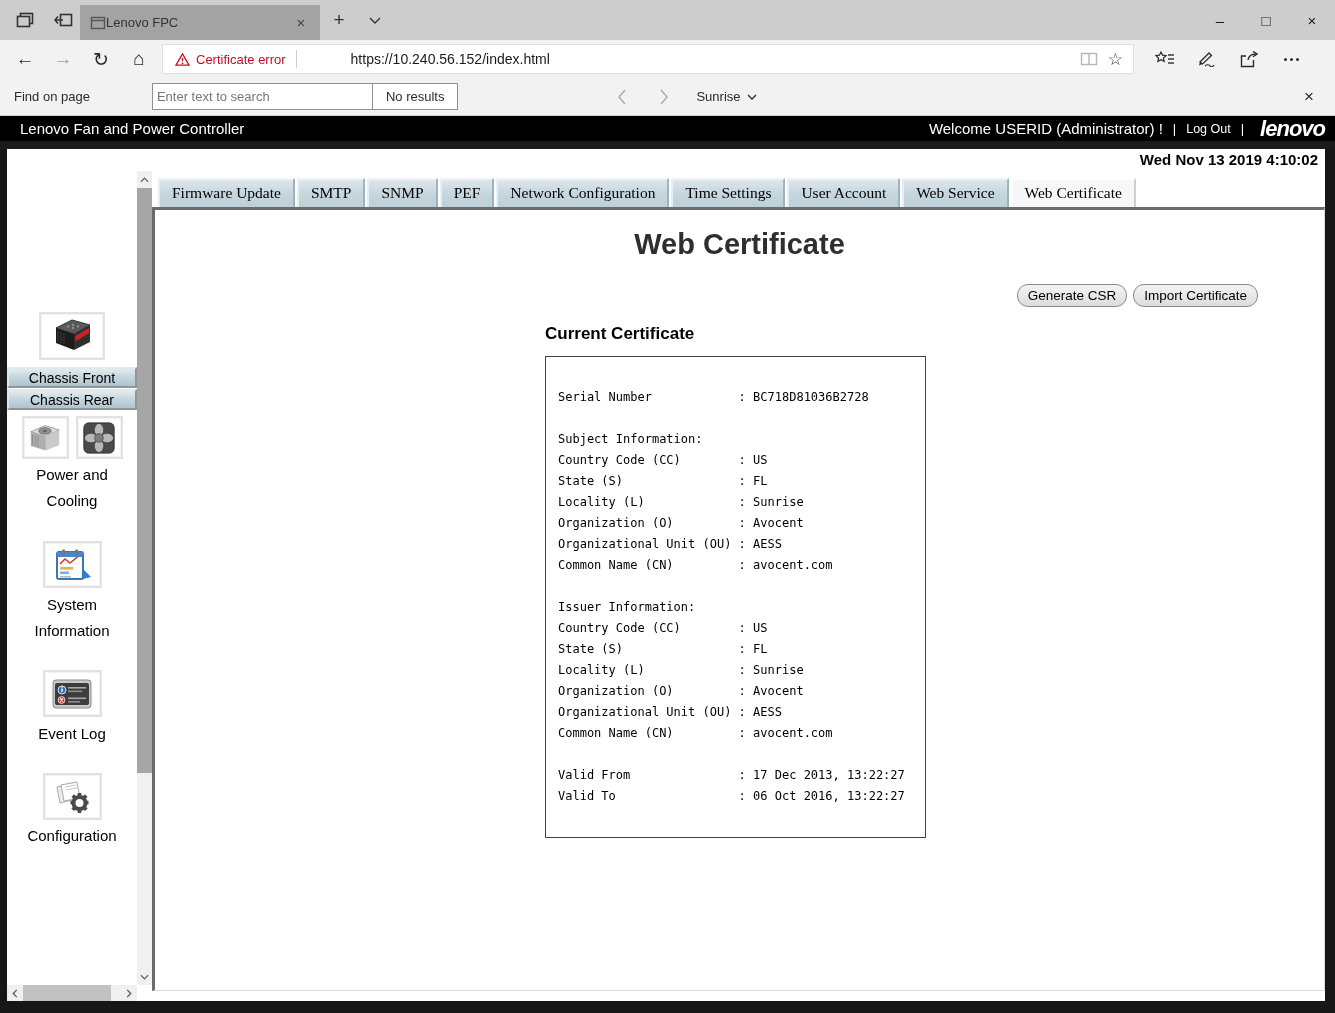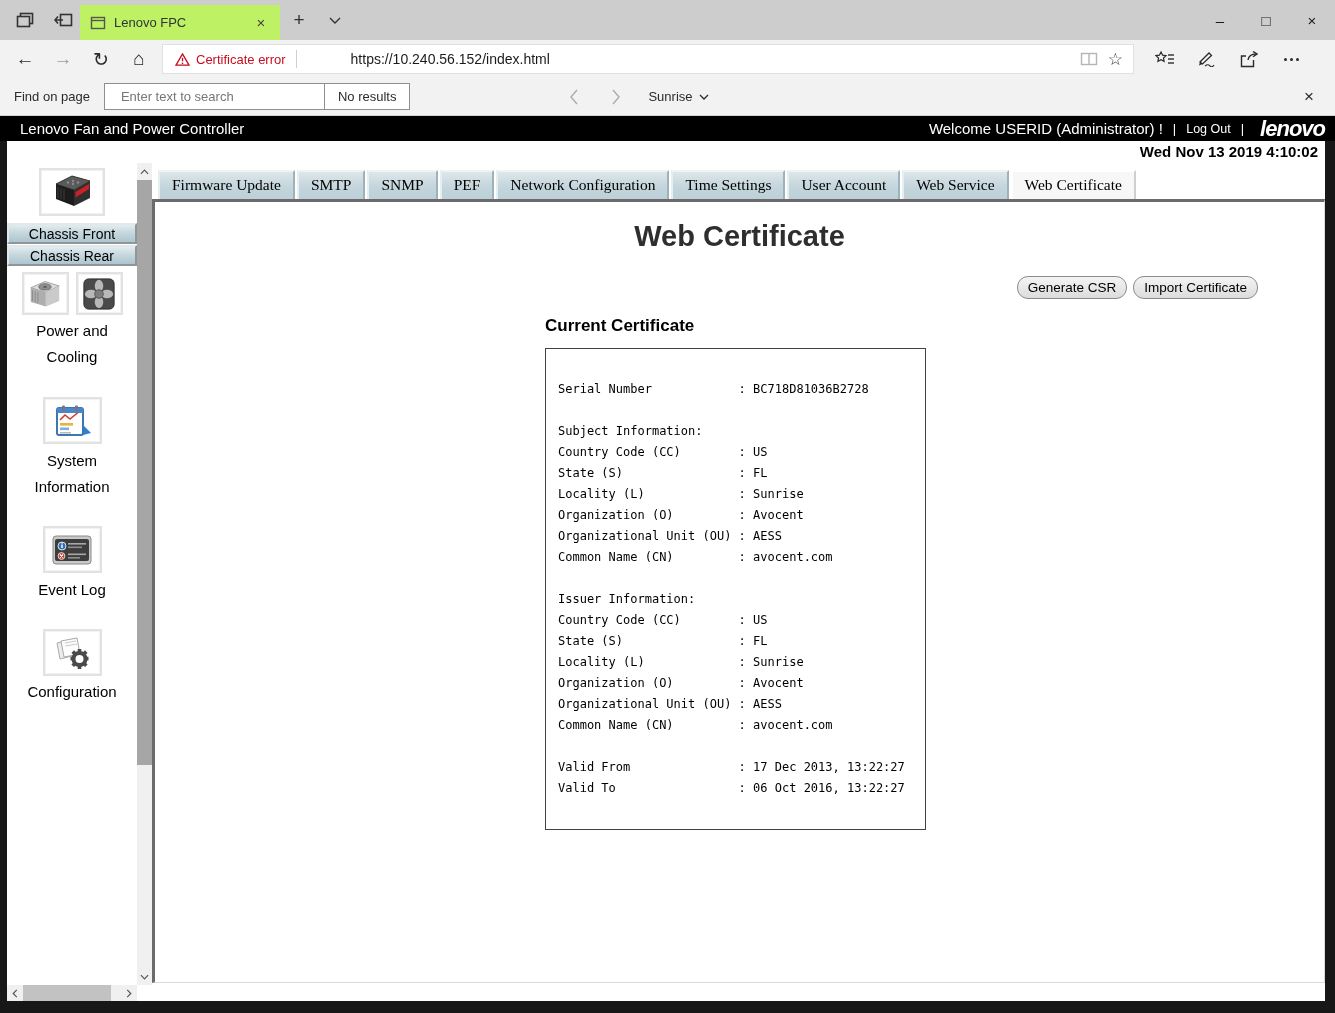--- a/index.html
+++ b/index.html
@@ -3,21 +3,21 @@
 <meta charset="utf-8">
 <style>
   * { margin:0; padding:0; box-sizing:border-box; }
   html,body { width:1335px; height:1013px; overflow:hidden; }
   body { font-family:"Liberation Sans", sans-serif; display:flex; flex-direction:column; background:#1b1b1b; }
 
   
   .titlebar { height:40px; background:#cdcdcd; display:flex; align-items:stretch; flex:0 0 auto; }
   .tb-iconbtn { width:34px; display:flex; align-items:center; justify-content:center; color:#333; }
   .titlebar-left { display:flex; align-items:center; padding-left:8px; gap:4px; }
-  .browser-tab { margin-top:5px; width:200px; background:#bef264; display:flex; align-items:center; padding:0 10px; gap:8px; }
+  .browser-tab { margin-top:5px; width:240px; background:#a3a3a3; display:flex; align-items:center; padding:0 10px; gap:0; }
   .browser-tab .tab-title { font-size:13px; color:#333; flex:1; }
   .tab-close { color:#444; font-size:15px; width:18px; text-align:center; }
   .newtab-btn { width:38px; display:flex; align-items:center; justify-content:center; font-size:19px; color:#333; }
   .tabpreview-btn { width:34px; display:flex; align-items:center; justify-content:center; }
   .titlebar-spacer { flex:1; }
   .win-controls { display:flex; }
   .win-btn { width:46px; display:flex; align-items:center; justify-content:center; font-size:15px; color:#1a1a1a; }
 
   
   .navbar { height:38px; background:#f2f2f2; display:flex; align-items:center; padding:0 6px 0 6px; flex:0 0 auto; }
@@ -31,48 +31,48 @@
   .addr-star { font-size:17px; color:#3a3a3a; }
   .nav-right { display:flex; align-items:center; margin-left:10px; }
   .nav-right .nav-icon { width:42px; }
   .dots { display:flex; gap:3px; }
   .dots i { width:3px; height:3px; border-radius:50%; background:#2b2b2b; }
 
   
   .findbar { height:38px; background:#f2f2f2; border-bottom:1px solid #d4d4d4; display:flex; align-items:center; flex:0 0 auto; }
   .find-label { font-size:13px; color:#2b2b2b; margin:0 14px 0 14px; white-space:nowrap; }
   .find-box { display:flex; height:27px; }
-  .find-input { width:220px; height:27px; border:1px solid #8f8f8f; border-right:none; background:#fff; padding:0 16px; font-size:13px; font-family:"Liberation Sans",sans-serif; color:#222; }
+  .find-input { width:220px; height:27px; border:1px solid #8f8f8f; border-right:none; background:#fff; padding:0 4px; font-size:13px; font-family:"Liberation Sans",sans-serif; color:#222;margin-left:48px; }
   .find-input::placeholder { color:#767676; }
   .find-results { height:27px; border:1px solid #8f8f8f; background:#fff; display:flex; align-items:center; padding:0 13px; font-size:13px; color:#2b2b2b; white-space:nowrap; }
   .find-nav { display:flex; align-items:center; gap:14px; margin-left:150px; }
   .find-chev { width:28px; height:28px; display:flex; align-items:center; justify-content:center; }
   .find-options { display:flex; align-items:center; gap:6px; font-size:13px; color:#2b2b2b; margin-left:18px; }
   .find-spacer { flex:1; }
   .find-close { width:40px; text-align:center; font-size:17px; color:#2b2b2b; margin-right:6px; }
 
   
   .banner { height:25px; background:#000; color:#fff; display:flex; align-items:center; padding:0 10px 0 20px; flex:0 0 auto; }
   .banner-title { font-size:15px; }
   .banner-spacer { flex:1; }
   .banner-right { display:flex; align-items:center; gap:10px; }
   .banner-welcome { font-size:15px; }
   .banner-sep { color:#fff; font-size:13px; }
   .banner-logout { font-size:12.5px; }
   .banner-logo { font-style:italic; font-weight:bold; font-size:22px; letter-spacing:-1px; padding-left:6px; }
 
   
-  .page { flex:1; background:#171717; padding:0 10px 12px 7px; display:flex; flex-direction:column; }
+  .page { flex:1; background:#171717; padding:0 10px 12px 7px; display:flex; flex-direction:column;margin-top:8px; }
   .datebar { height:22px; background:#fff; text-align:right; font-size:15px; font-weight:bold; color:#000; padding:2px 7px 0 0; }
   .frames { flex:1; display:flex; }
 
   
   .sidebar-frame { width:145px; background:#fff; display:flex; flex-direction:column; }
   .sidebar-main { flex:1; display:flex; }
-  .sidebar-content { width:130px; display:flex; flex-direction:column; align-items:center; }
+  .sidebar-content { width:130px; display:flex; flex-direction:column; align-items:center;justify-content:center; }
   .icon-btn { background:#fff; border:2px solid #e2e2e2; box-shadow:0 0 0 1px #f2f2f2 inset; display:flex; align-items:center; justify-content:center; }
   .chassis-btn { width:66px; height:48px; margin-top:5px; }
   .chassis-tab { width:130px; height:21px; margin-top:1px; font-size:14px; color:#000; display:flex; align-items:center; justify-content:center;
       background:linear-gradient(180deg,#e3ecef 0%,#c6d7de 45%,#aec5cf 100%); border:2px outset #dfe9ec; }
   .chassis-tab.first { margin-top:7px; }
   .pc-row { display:flex; gap:7px; margin-top:6px; }
   .pc-btn { width:47px; height:43px; }
   .side-label { margin-top:3px; font-size:15px; line-height:26px; color:#000; text-align:center; width:110px; }
   .big-btn { width:59px; height:47px; }
   .mt27 { margin-top:27px; } .mt26 { margin-top:26px; } .mt4 { margin-top:4px; }

